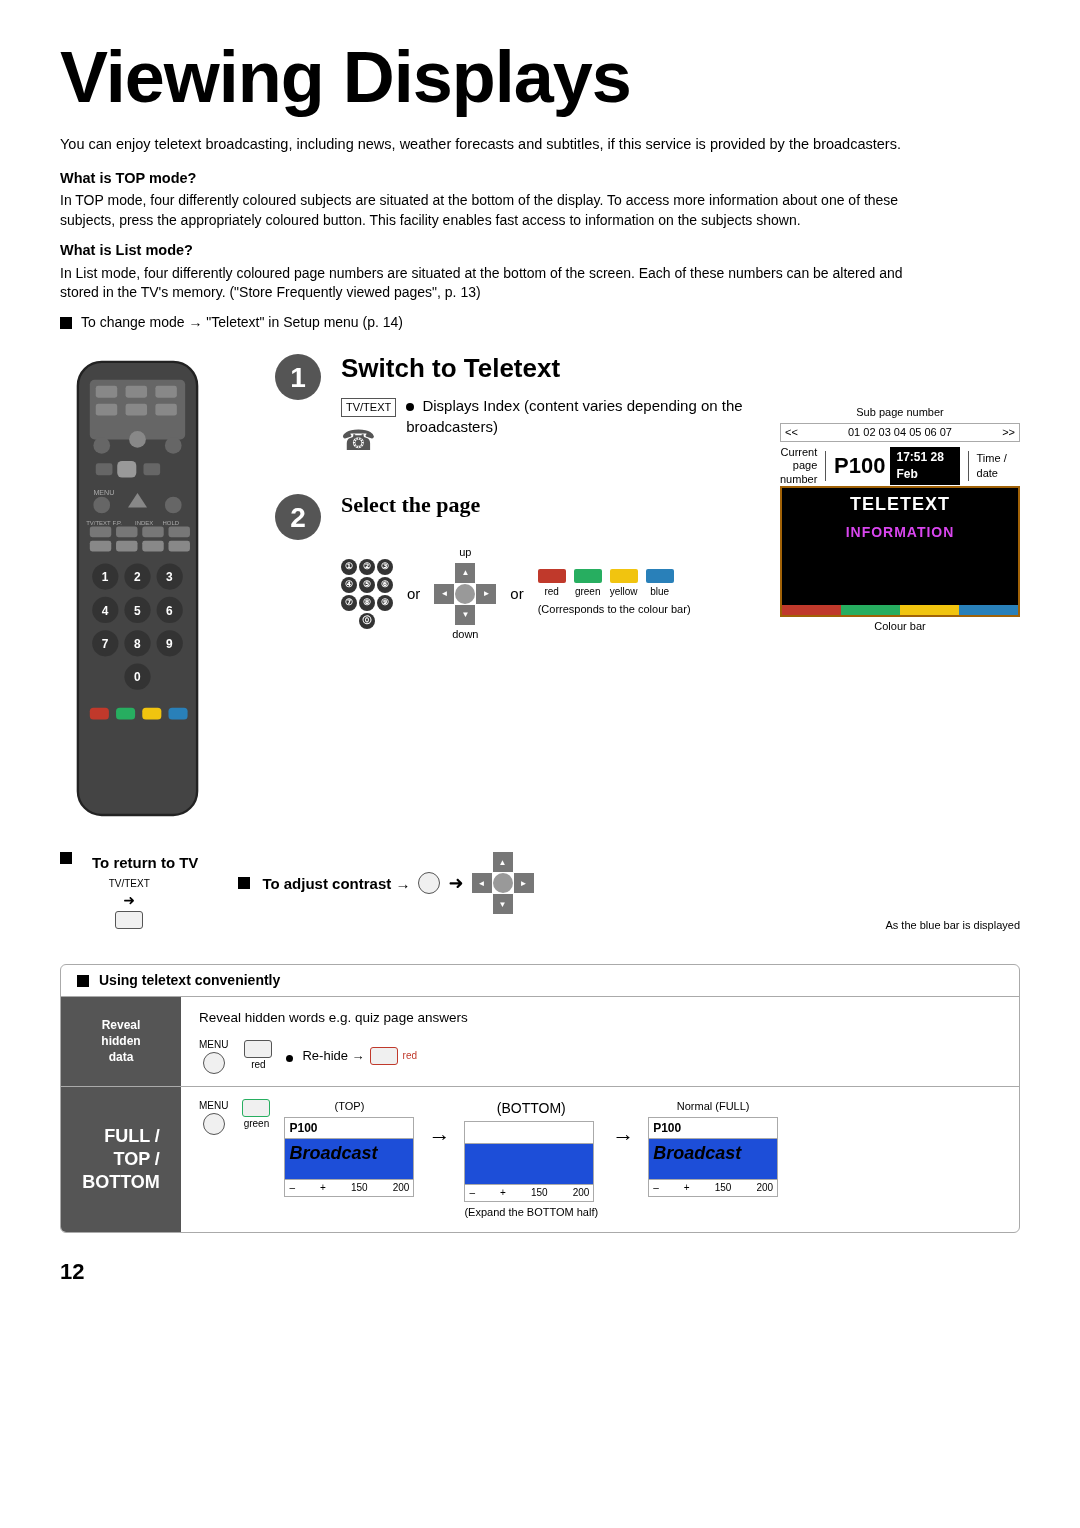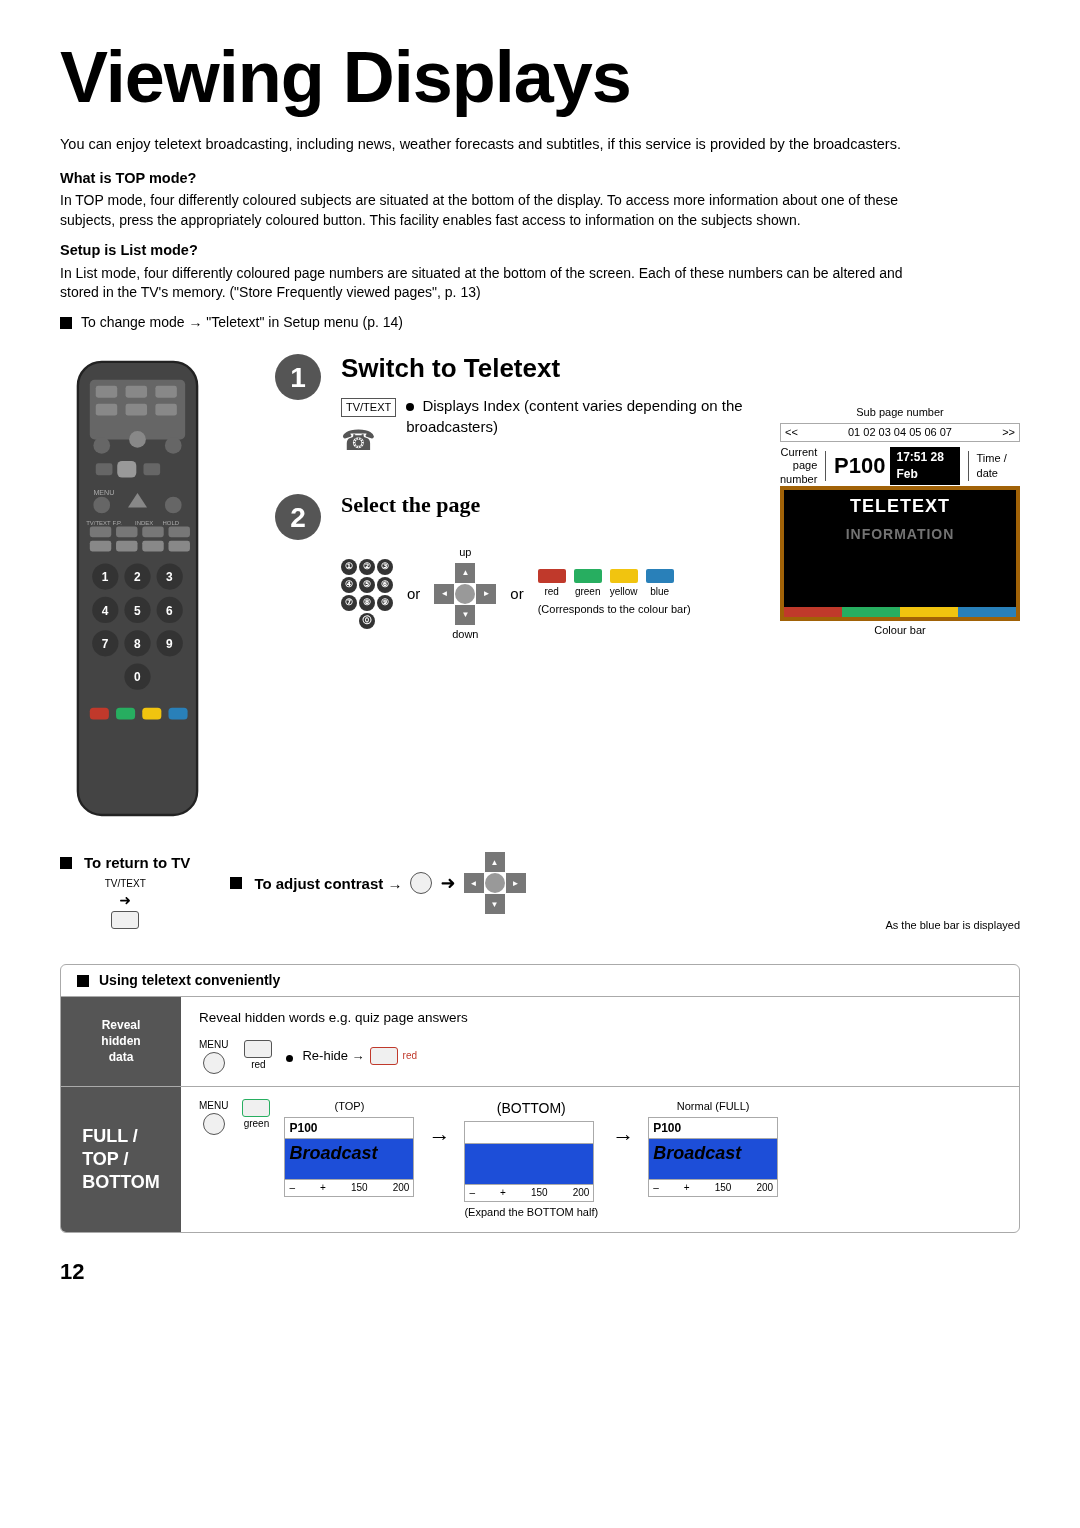--- a/index.html
+++ b/index.html
@@ -97,21 +97,21 @@
       font-weight: bold;
     }
     .time-date-box {
       font-size: 12px;
       font-weight: bold;
       background: #000;
       color: #fff;
       padding: 2px 6px;
     }
     .teletext-box {
-      border: 4px solid #a16207;
+      border: 2px solid #a16207;
       margin-top: 0;
     }
     .teletext-box-header {
       background: #000;
       color: #fff;
       text-align: center;
       font-size: 18px;
       font-weight: bold;
       padding: 4px 0;
       letter-spacing: 1px;
@@ -293,21 +293,21 @@
 </head>
 <body>
 
 <h1>Viewing Displays</h1>
 
 <p class="intro-text">You can enjoy teletext broadcasting, including news, weather forecasts and subtitles, if this service is provided by the broadcasters.</p>
 
 <p class="section-heading">What is TOP mode?</p>
 <p class="section-text">In TOP mode, four differently coloured subjects are situated at the bottom of the display. To access more information about one of these subjects, press the appropriately coloured button. This facility enables fast access to information on the subjects shown.</p>
 
-<p class="section-heading">Setup is List mode?</p>
+<p class="section-heading">What is List mode?</p>
 <p class="section-text">In List mode, four differently coloured page numbers are situated at the bottom of the screen. Each of these numbers can be altered and stored in the TV's memory. ("Store Frequently viewed pages", p. 13)</p>
 
 <div class="bullet-line">
   <span class="black-square"></span>
   <span>To change mode → "Teletext" in Setup menu (p. 14)</span>
 </div>
 
 <div style="display:flex; gap:30px; margin-bottom:20px;">
 
   <div style="width:185px; flex-shrink:0; position:relative;">
@@ -486,38 +486,38 @@
       </div>
       <div style="width:1px; height:30px; background:#555; margin:0 3px;"></div>
       <span class="page-number-box" style="font-size:22px; font-weight:bold;">P100</span>
       <span class="time-date-box">17:51 28 Feb</span>
       <div style="width:1px; height:30px; background:#555; margin:0 3px;"></div>
       <span style="font-size:11px;">Time / date</span>
     </div>
 
     <div class="teletext-box">
       <div class="teletext-box-header">TELETEXT</div>
-      <div class="teletext-box-header" style="font-size:14px; background:#000; color:#737373; text-align:center; padding:2px 0;">INFORMATION</div>
+      <div class="teletext-box-header" style="font-size:14px; background:#000; color:#d946ef; text-align:center; padding:2px 0;">INFORMATION</div>
       <div class="teletext-box-body"></div>
 
       <div class="colour-bar">
         <div style="background:#c0392b;"></div>
         <div style="background:#27ae60;"></div>
         <div style="background:#f1c40f;"></div>
         <div style="background:#2980b9;"></div>
       </div>
     </div>
     <div class="colour-bar-label">Colour bar</div>
   </div>
 </div>
 
 <div style="display:flex; align-items:flex-start; gap:40px; margin-bottom:30px; margin-top:10px;">
 
   <div>
-    <div style="display:flex; align-items:center; gap:8px; margin-bottom:4px;">
+    <div style="display:flex; gap:16px; margin-bottom:4px;">
       <span class="black-square"></span>
       <span class="bold-label">To return to TV</span>
     </div>
     <div style="display:flex; flex-direction:column; align-items:center;">
       <div style="font-size:10px; text-align:center;">TV/TEXT</div>
       <span style="font-size:14px;">➜</span>
       <span class="btn-icon"></span>
     </div>
   </div>
 
@@ -569,21 +569,21 @@
           <span class="bullet-dot" style="width:7px;height:7px;"></span>
           <span style="font-size:13px;">Re-hide →</span>
           <span class="btn-icon" style="border-color:#c0392b;"></span>
           <span style="font-size:10px; color:#c0392b;">red</span>
         </div>
       </div>
     </div>
   </div>
 
   <div class="feature-row">
-    <div class="feature-label" style="background:#555; color:#fff; font-size:18px; font-weight:bold; padding:18px 14px; width:120px; display:flex; align-items:center; justify-content:center; text-align:left; line-height:1.3;">
+    <div class="feature-label" style="background:#555; color:#fff; font-size:18px; font-weight:bold; padding:18px 14px; width:120px; display:flex; align-items:center; justify-content:center; text-align:right; line-height:1.3;">
       FULL /<br>TOP /<br>BOTTOM
     </div>
     <div class="feature-content">
       <div class="feature-content-row" style="align-items:flex-start; gap:14px; flex-wrap:wrap;">
 
         <div style="display:flex; flex-direction:column; align-items:center;">
           <span style="font-size:10px;">MENU</span>
           <span class="btn-icon-round"></span>
         </div>
         <div style="display:flex; flex-direction:column; align-items:center;">

